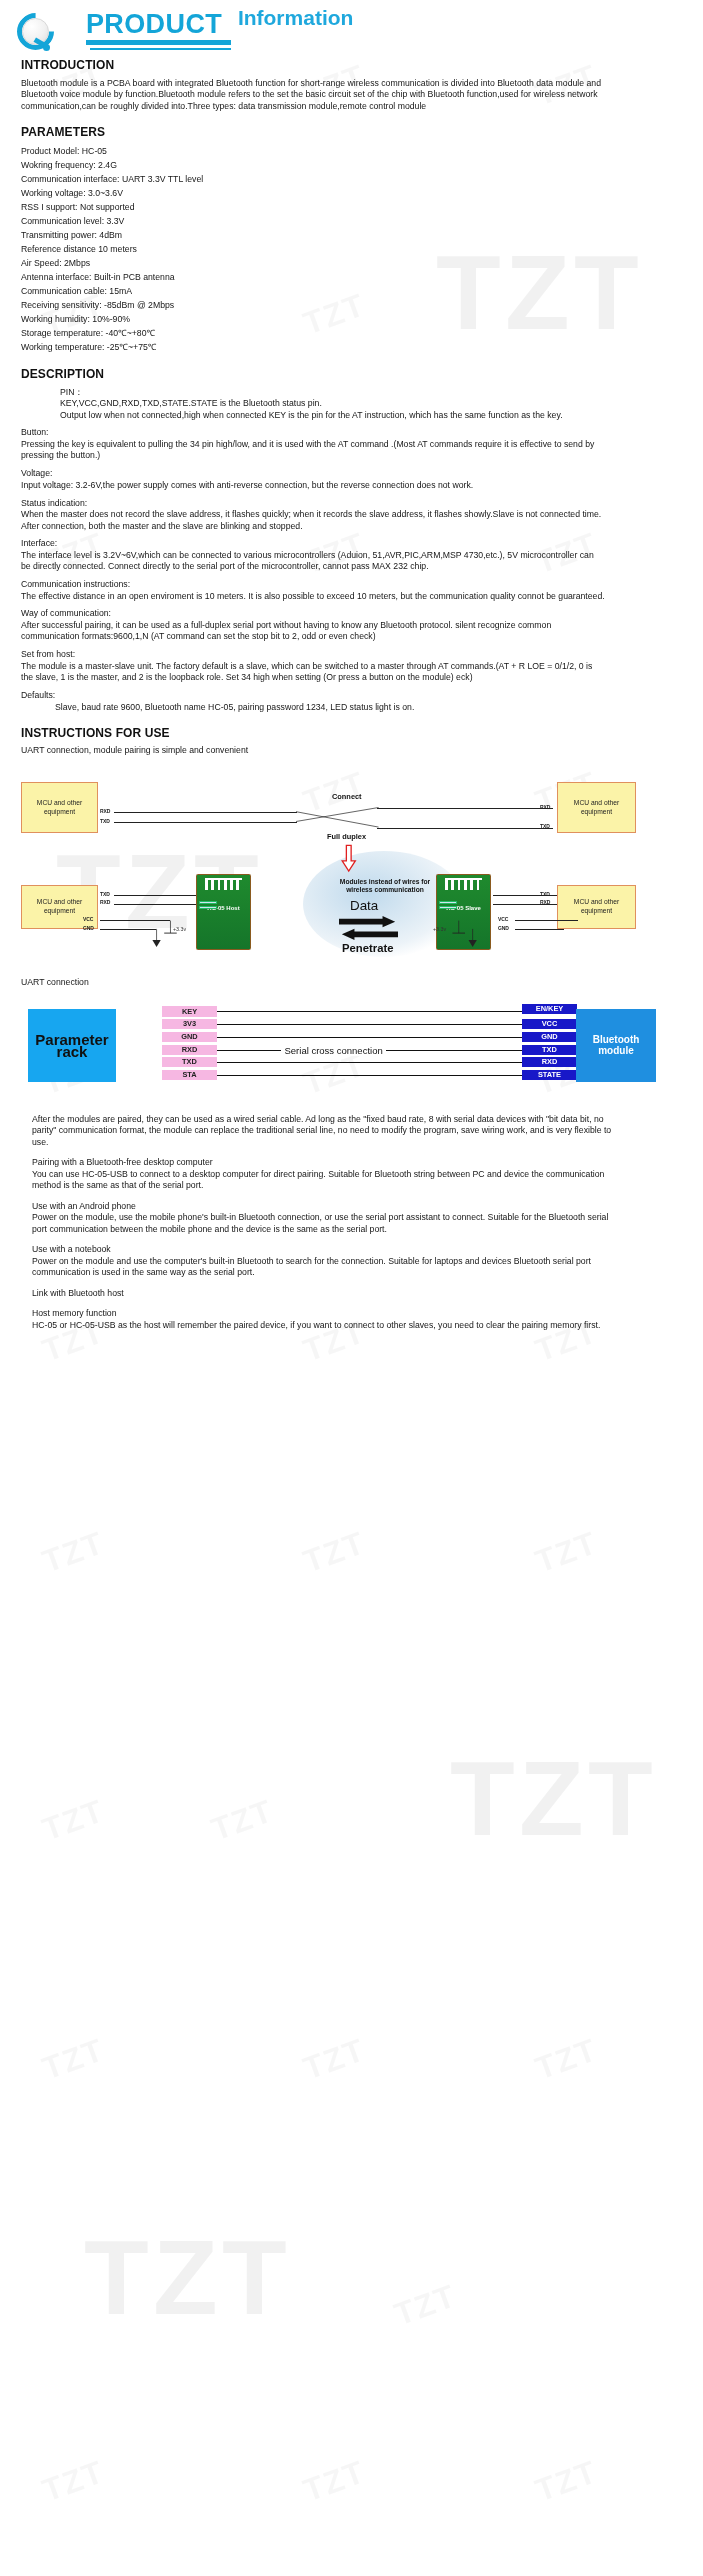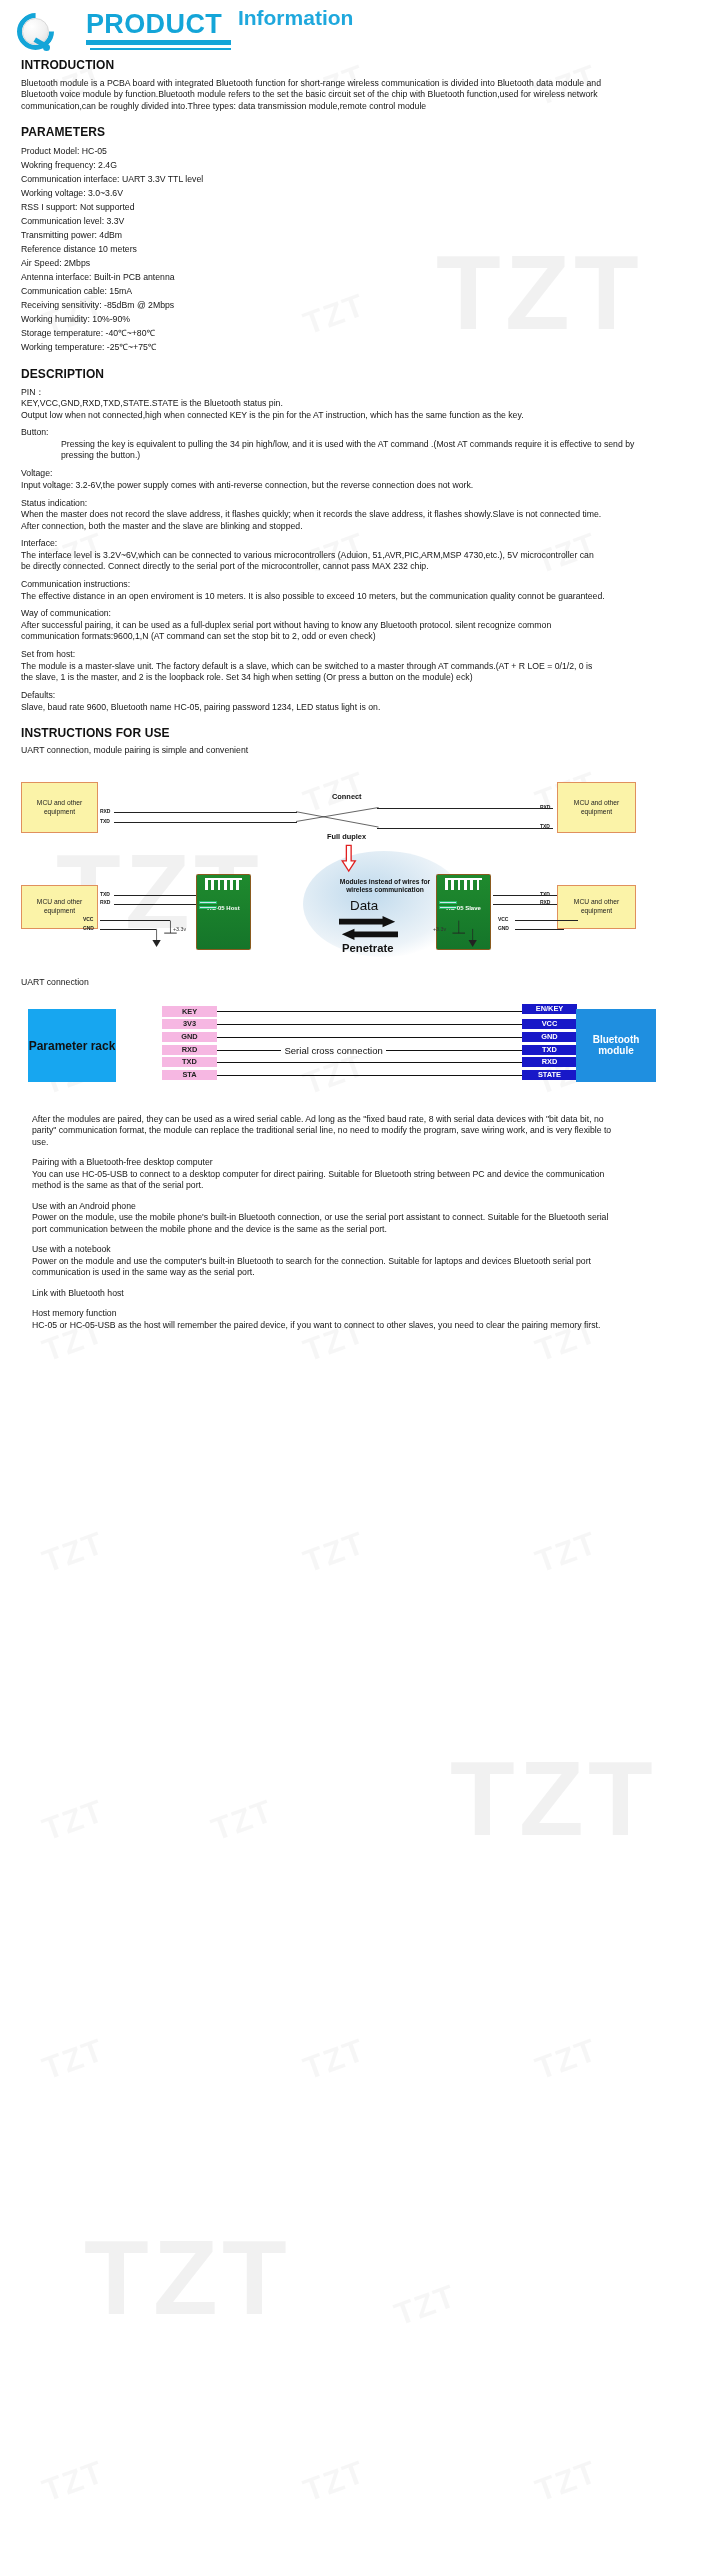--- a/index.html
+++ b/index.html
@@ -138,21 +138,21 @@
   .mod-note {
     position: absolute; font-size: 6.7px; font-weight: 700; color: #111;
     line-height: 7.7px; text-align: center; width: 106px;
   }
   .gnd-lbl { position: absolute; font-size: 5.3px; color: #333; }
 
   
   .diagram2 { position: relative; width: 662px; height: 106px; margin: 7px 0 0 14px; }
   .param-rack {
     position: absolute; left: 14px; top: 15.5px; width: 88px; height: 73px;
-    background: #17a6f0; color: #111; font-size: 12px; font-weight: 700;
+    background: #17a6f0; color: #111; font-size: 15px; font-weight: 700;
     display: flex; align-items: center; justify-content: center; text-align: center;
     line-height: 12px;
   }
   .bt-mod-box {
     position: absolute; right: 20px; top: 15.5px; width: 80px; height: 73px;
     background: #1f8fe0; color: #fff; font-size: 10px; font-weight: 700;
     display: flex; align-items: center; justify-content: center; text-align: center;
     line-height: 10.6px;
   }
   .pin-left {
@@ -250,28 +250,28 @@
           <p class="row">Antenna interface: Built-in PCB antenna</p>
           <p class="row">Communication cable: 15mA</p>
           <p class="row">Receiving sensitivity: -85dBm @ 2Mbps</p>
           <p class="row">Working humidity: 10%-90%</p>
           <p class="row">Storage temperature: -40℃~+80℃</p>
           <p class="row">Working temperature: -25℃~+75℃</p>
         </div>
 
       <h2 class="sec">DESCRIPTION</h2>
       <div id="desc-list">
-          <div style="margin-top: 0px;">
+          <div style="margin-top: 0px; margin-left: 39px;">
             <p class="txt">PIN：</p>
             <p class="txt" style="white-space: pre-line;">KEY,VCC,GND,RXD,TXD,STATE.STATE is the Bluetooth status pin.
 Output low when not connected,high when connected KEY is the pin for the AT instruction, which has the same function as the key.</p>
           </div>
           <div style="margin-top: 6.3px;">
             <p class="txt">Button:</p>
-            <p class="txt" style="white-space: pre-line; margin-left: 40px;">Pressing the key is equivalent to pulling the 34 pin high/low, and it is used with the AT command .(Most AT commands require it is effective to send by pressing the button.)</p>
+            <p class="txt" style="white-space: pre-line;">Pressing the key is equivalent to pulling the 34 pin high/low, and it is used with the AT command .(Most AT commands require it is effective to send by pressing the button.)</p>
           </div>
           <div style="margin-top: 6.3px;">
             <p class="txt">Voltage:</p>
             <p class="txt" style="white-space: pre-line;">Input voltage: 3.2-6V,the power supply comes with anti-reverse connection, but the reverse connection does not work.</p>
           </div>
           <div style="margin-top: 6.3px;">
             <p class="txt">Status indication:</p>
             <p class="txt" style="white-space: pre-line;">When the master does not record the slave address, it flashes quickly; when it records the slave address, it flashes showly.Slave is not connected time. After connection, both the master and the slave are blinking and stopped.</p>
           </div>
           <div style="margin-top: 6.3px;">
@@ -285,21 +285,21 @@
           <div style="margin-top: 6.3px;">
             <p class="txt">Way of communication:</p>
             <p class="txt" style="white-space: pre-line;">After successful pairing, it can be used as a full-duplex serial port without having to know any Bluetooth protocol. silent recognize common communication formats:9600,1,N (AT command can set the stop bit to 2, odd or even check)</p>
           </div>
           <div style="margin-top: 6.3px;">
             <p class="txt">Set from host:</p>
             <p class="txt" style="white-space: pre-line;">The module is a master-slave unit. The factory default is a slave, which can be switched to a master through AT commands.(AT + R LOE = 0/1/2, 0 is the slave,  1 is the master, and 2 is the loopback role. Set 34 high when setting (Or press a button on the module) eck)</p>
           </div>
           <div style="margin-top: 6.3px;">
             <p class="txt">Defaults:</p>
-            <p class="txt" style="white-space: pre-line;">Slave, baud rate 9600, Bluetooth name HC-05, pairing password 1234, LED status light is on.</p>
+            <p class="txt" style="white-space: pre-line; margin-left: 34px;">Slave, baud rate 9600, Bluetooth name HC-05, pairing password 1234, LED status light is on.</p>
           </div>
         </div>
 
       <h2 class="sec">INSTRUCTIONS FOR USE</h2>
       <p class="txt">UART connection, module pairing is simple and convenient</p>
     </div>
 
     <div class="diagram1">
 
       <div class="mcu-box" style="left:7px; top:15.5px; width:77px; height:51px;">

